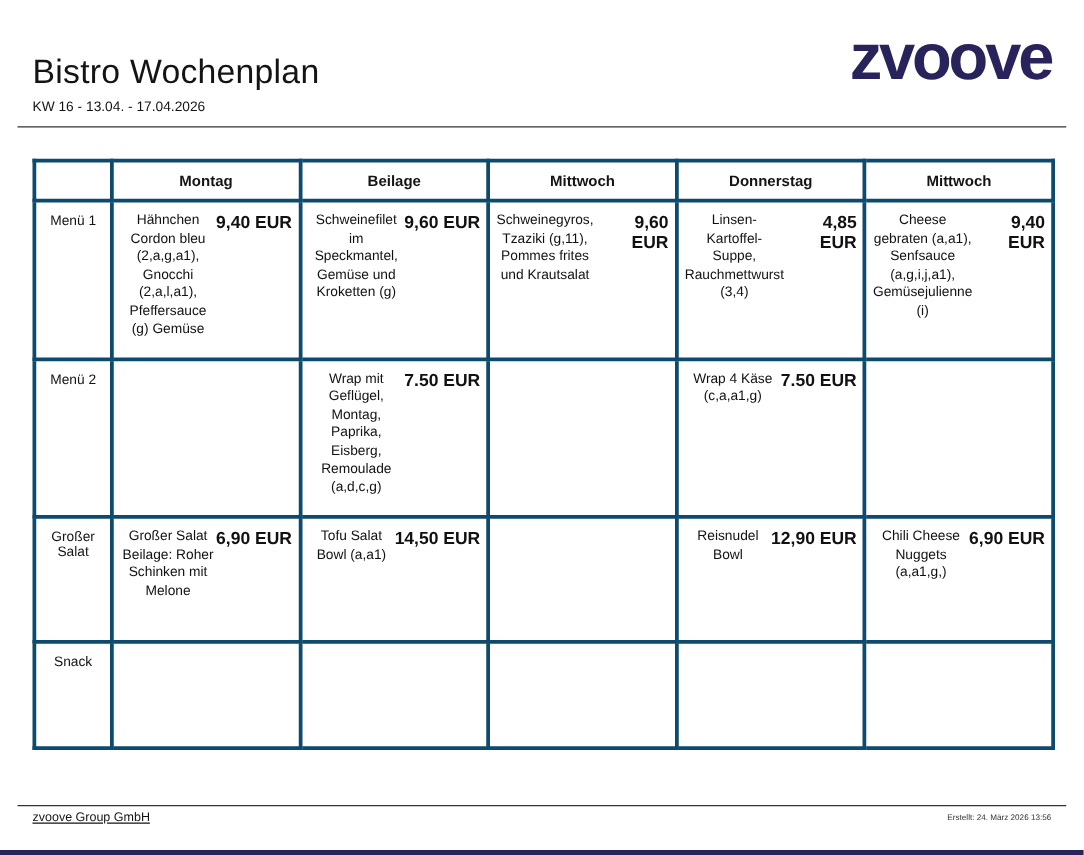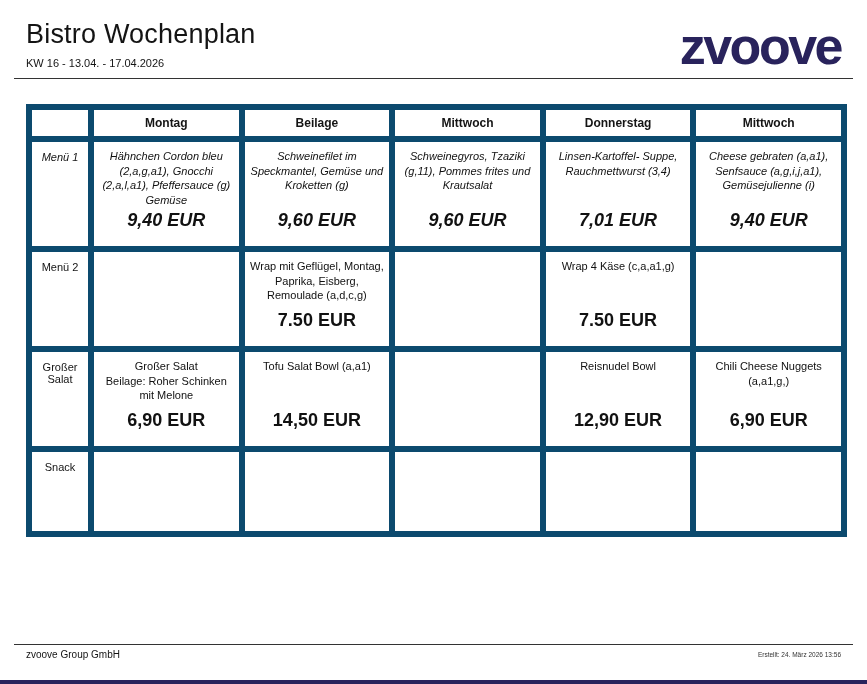--- a/index.html
+++ b/index.html
@@ -1,48 +1,48 @@
 <!DOCTYPE html>
 <html><head>
 <meta charset="utf-8">
 <style>
   * { margin: 0; padding: 0; box-sizing: border-box; }
   html, body { width: 867px; height: 684px; background: #ffffff; overflow: hidden; }
   body { font-family: "Liberation Sans", "DejaVu Sans", sans-serif; color: #111; position: relative; }
   .page { padding: 0 26px; position: relative; height: 100%; }
 
   
-  .header { position: relative; padding-top: 19px; }
+  .header { position: relative; padding-top: 42px; }
   .title { font-size: 27px; font-weight: normal; letter-spacing: 0.2px; color: #141414; }
   .subtitle { font-size: 11px; margin-top: 7px; margin-bottom: 9px; color: #141414; }
   .logo { position: absolute; top: 20px; right: 0; font-size: 52px; font-weight: bold;
           letter-spacing: -2.5px; line-height: 1; }
   .rule { border: none; border-top: 1.4px solid #333; margin: 0 -12px; }
 
   
   table { border-collapse: collapse; table-layout: fixed; width: 815px; margin-top: 25px; }
   col.c-label { width: 62px; }
   col.c-day { width: 150.6px; }
-  th, td { border: 6px solid #0c4a6e; vertical-align: top; margin-left: 36px; }
+  th, td { border: 3px solid #0c4a6e; vertical-align: top; margin-left: 36px; }
   th.day { font-size: 12px; font-weight: bold; text-align: center; vertical-align: middle;
            height: 32px; color: #141414; }
   td.rowlabel { font-size: 11px; text-align: center; padding-top: 9px; color: #141414; }
-  tr.r1 td { height: 110px; font-style: italic; }
+  tr.r1 td { height: 110px; }
   tr.r2 td { height: 100px; }
   tr.r3 td { height: 100px; }
   tr.r4 td { height: 85px; }
-  .cell { display: flex; flex-direction: column; height: 100%; padding: 7px 5px 15px 5px; }
+  .cell { display: flex; height: 100%; padding: 7px 5px 15px 5px; }
   .desc { flex: 1; font-size: 11px; line-height: 1.32; text-align: center; white-space: pre-line; }
-  .price { font-size: 18px; font-weight: bold; text-align: center; }
+  .price { font-size: 14px; font-weight: bold; text-align: right; }
 
   
   .footer { position: absolute; left: 26px; right: 26px; top: 644px; }
   .footer .rule { margin: 0 -12px 4px -12px; border-top-width: 1.2px; }
   .footer-row { display: flex; justify-content: space-between; align-items: flex-start; }
-  .company { font-size: 10px; color: #141414; }
+  .company { font-size: 10px; color: #141414; text-decoration: underline; }
   .created { font-size: 6.5px; color: #333; margin-top: 2px; }
 
   .bottombar { position: absolute; left: 0; right: 0; bottom: 0; height: 4px; }
 </style>
 </head>
 <body>
 
 <div class="page">
 
   <div class="header">
@@ -88,21 +88,21 @@
           </td>
         <td>
             <div class="cell">
           <div class="desc">Schweinegyros, Tzaziki (g,11), Pommes frites und Krautsalat</div>
           <div class="price">9,60 EUR</div>
             </div>
           </td>
         <td>
             <div class="cell">
           <div class="desc">Linsen-Kartoffel- Suppe, Rauchmettwurst (3,4)</div>
-          <div class="price">7,01 EUR</div>
+          <div class="price">4,85 EUR</div>
             </div>
           </td>
         <td>
             <div class="cell">
           <div class="desc">Cheese gebraten (a,a1), Senfsauce (a,g,i,j,a1), Gemüsejulienne (i)</div>
           <div class="price">9,40 EUR</div>
             </div>
           </td>
       </tr>
       <tr class="r2">

